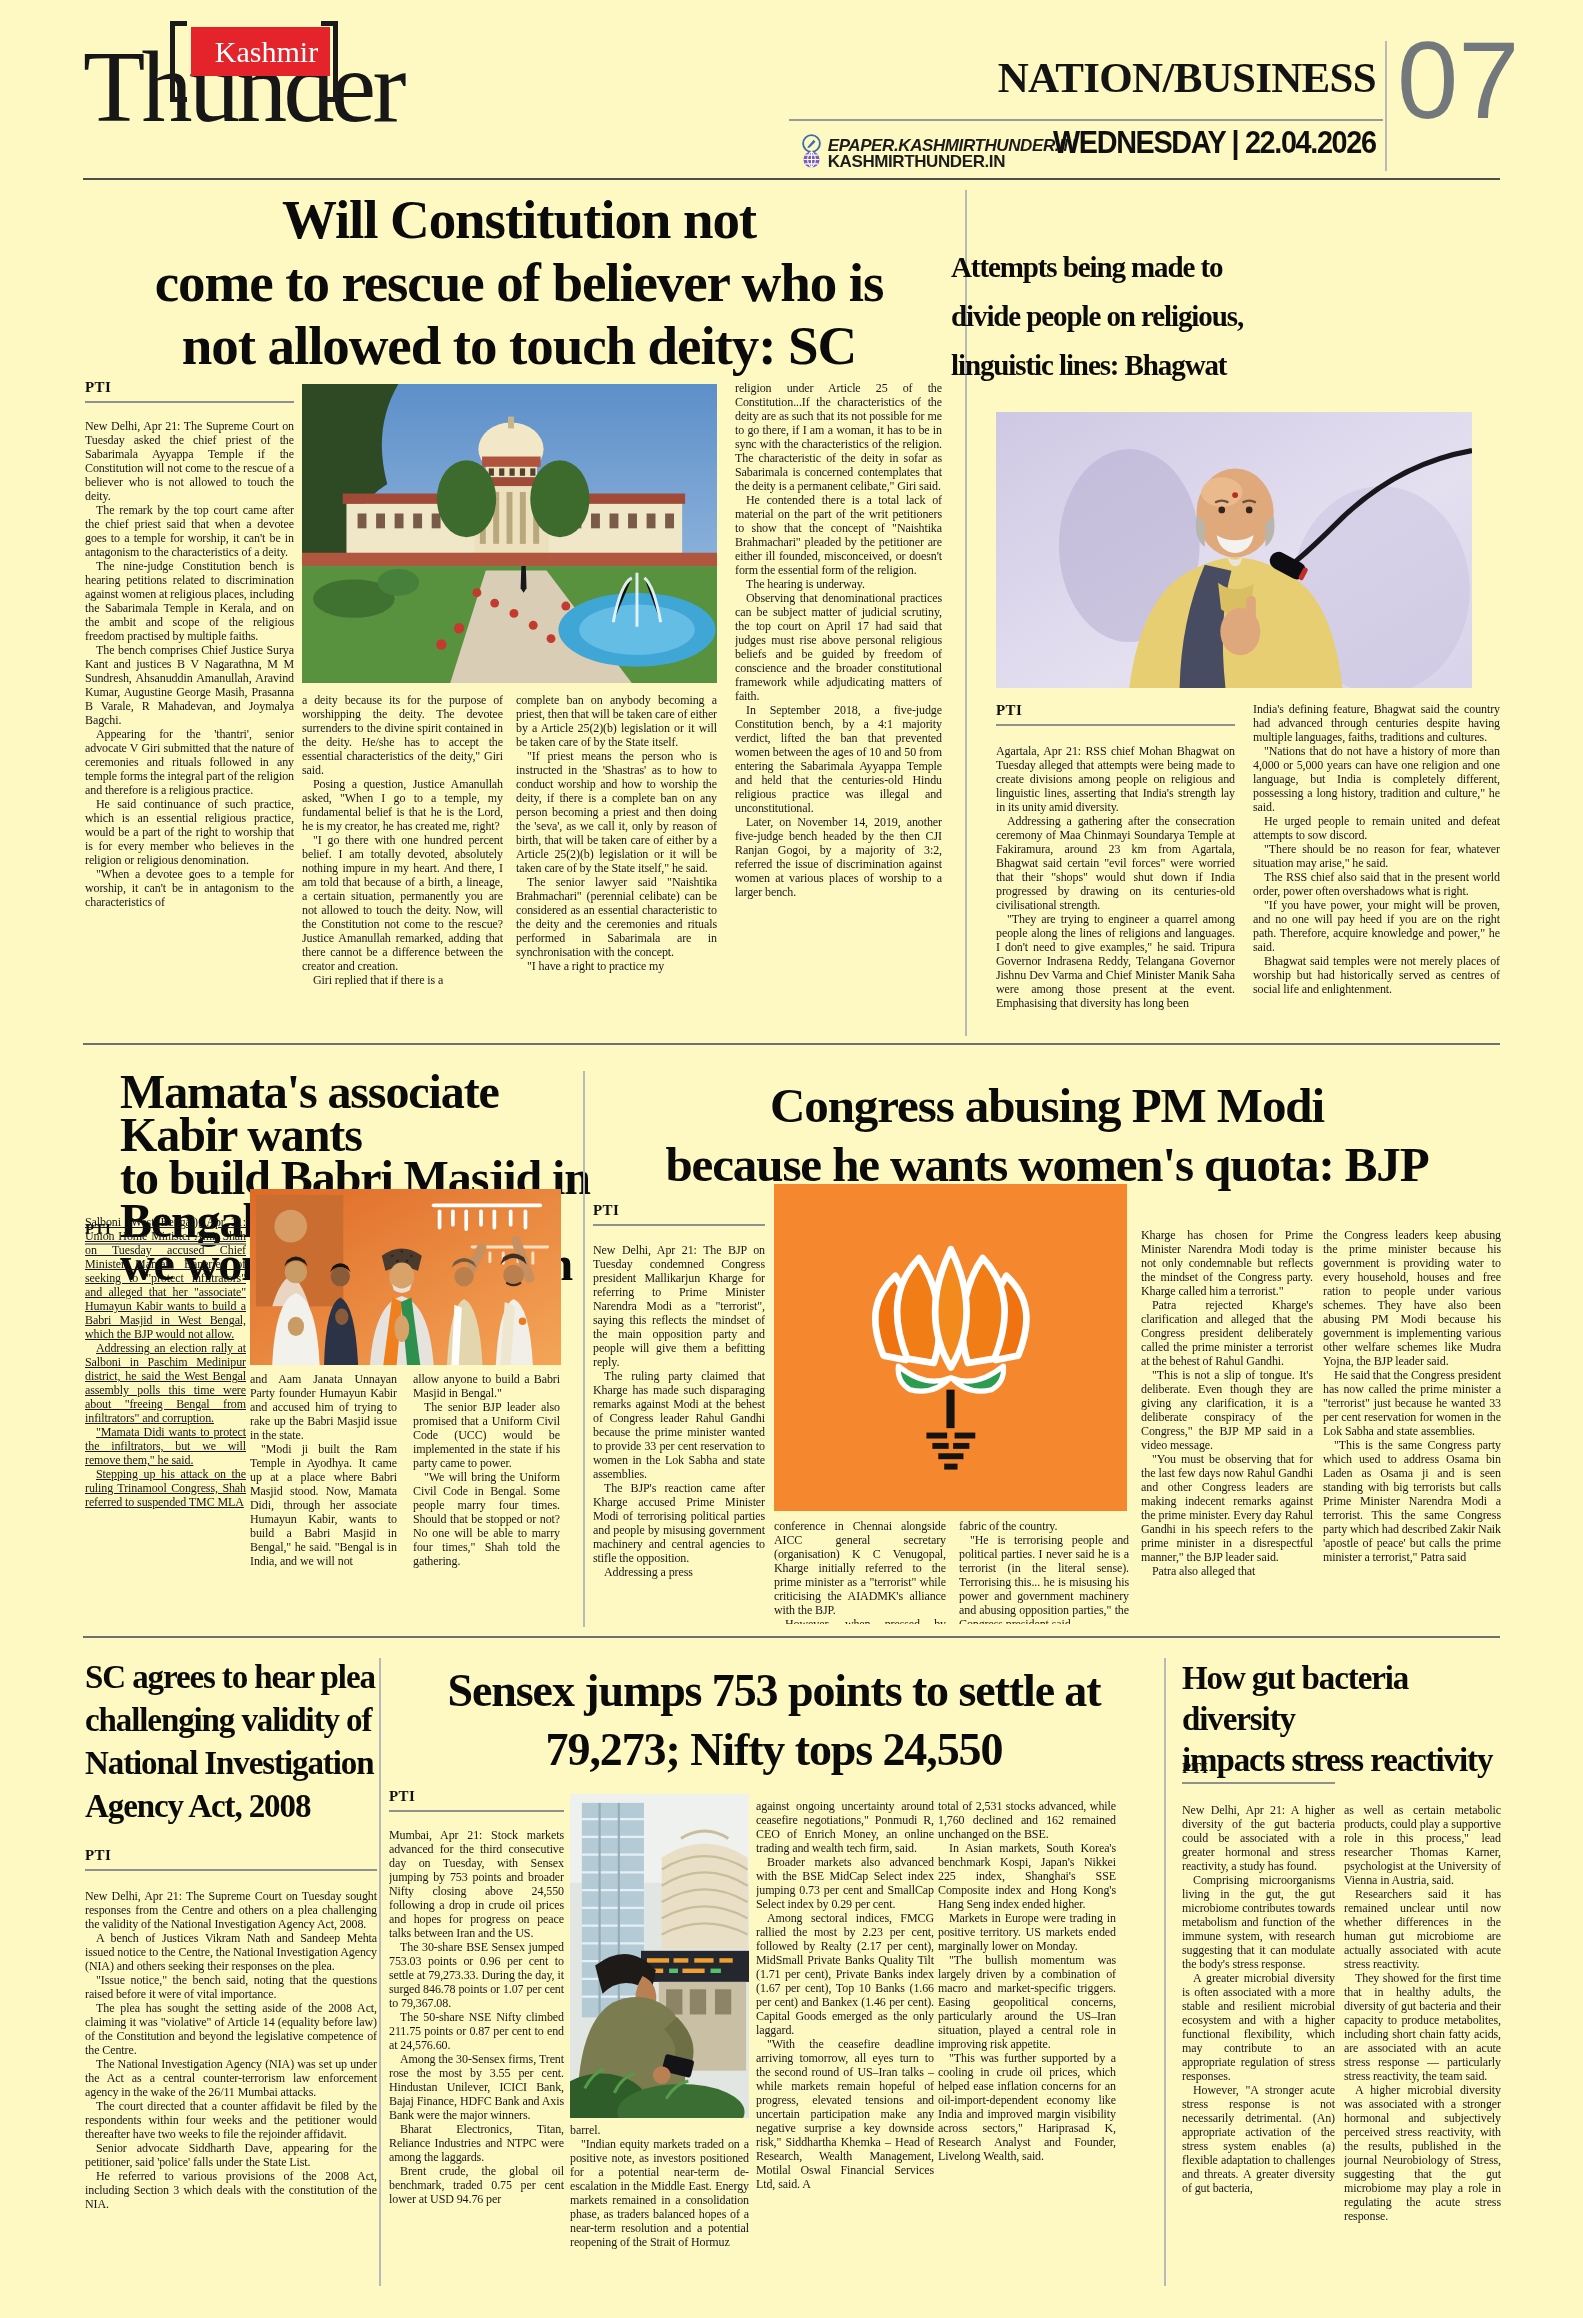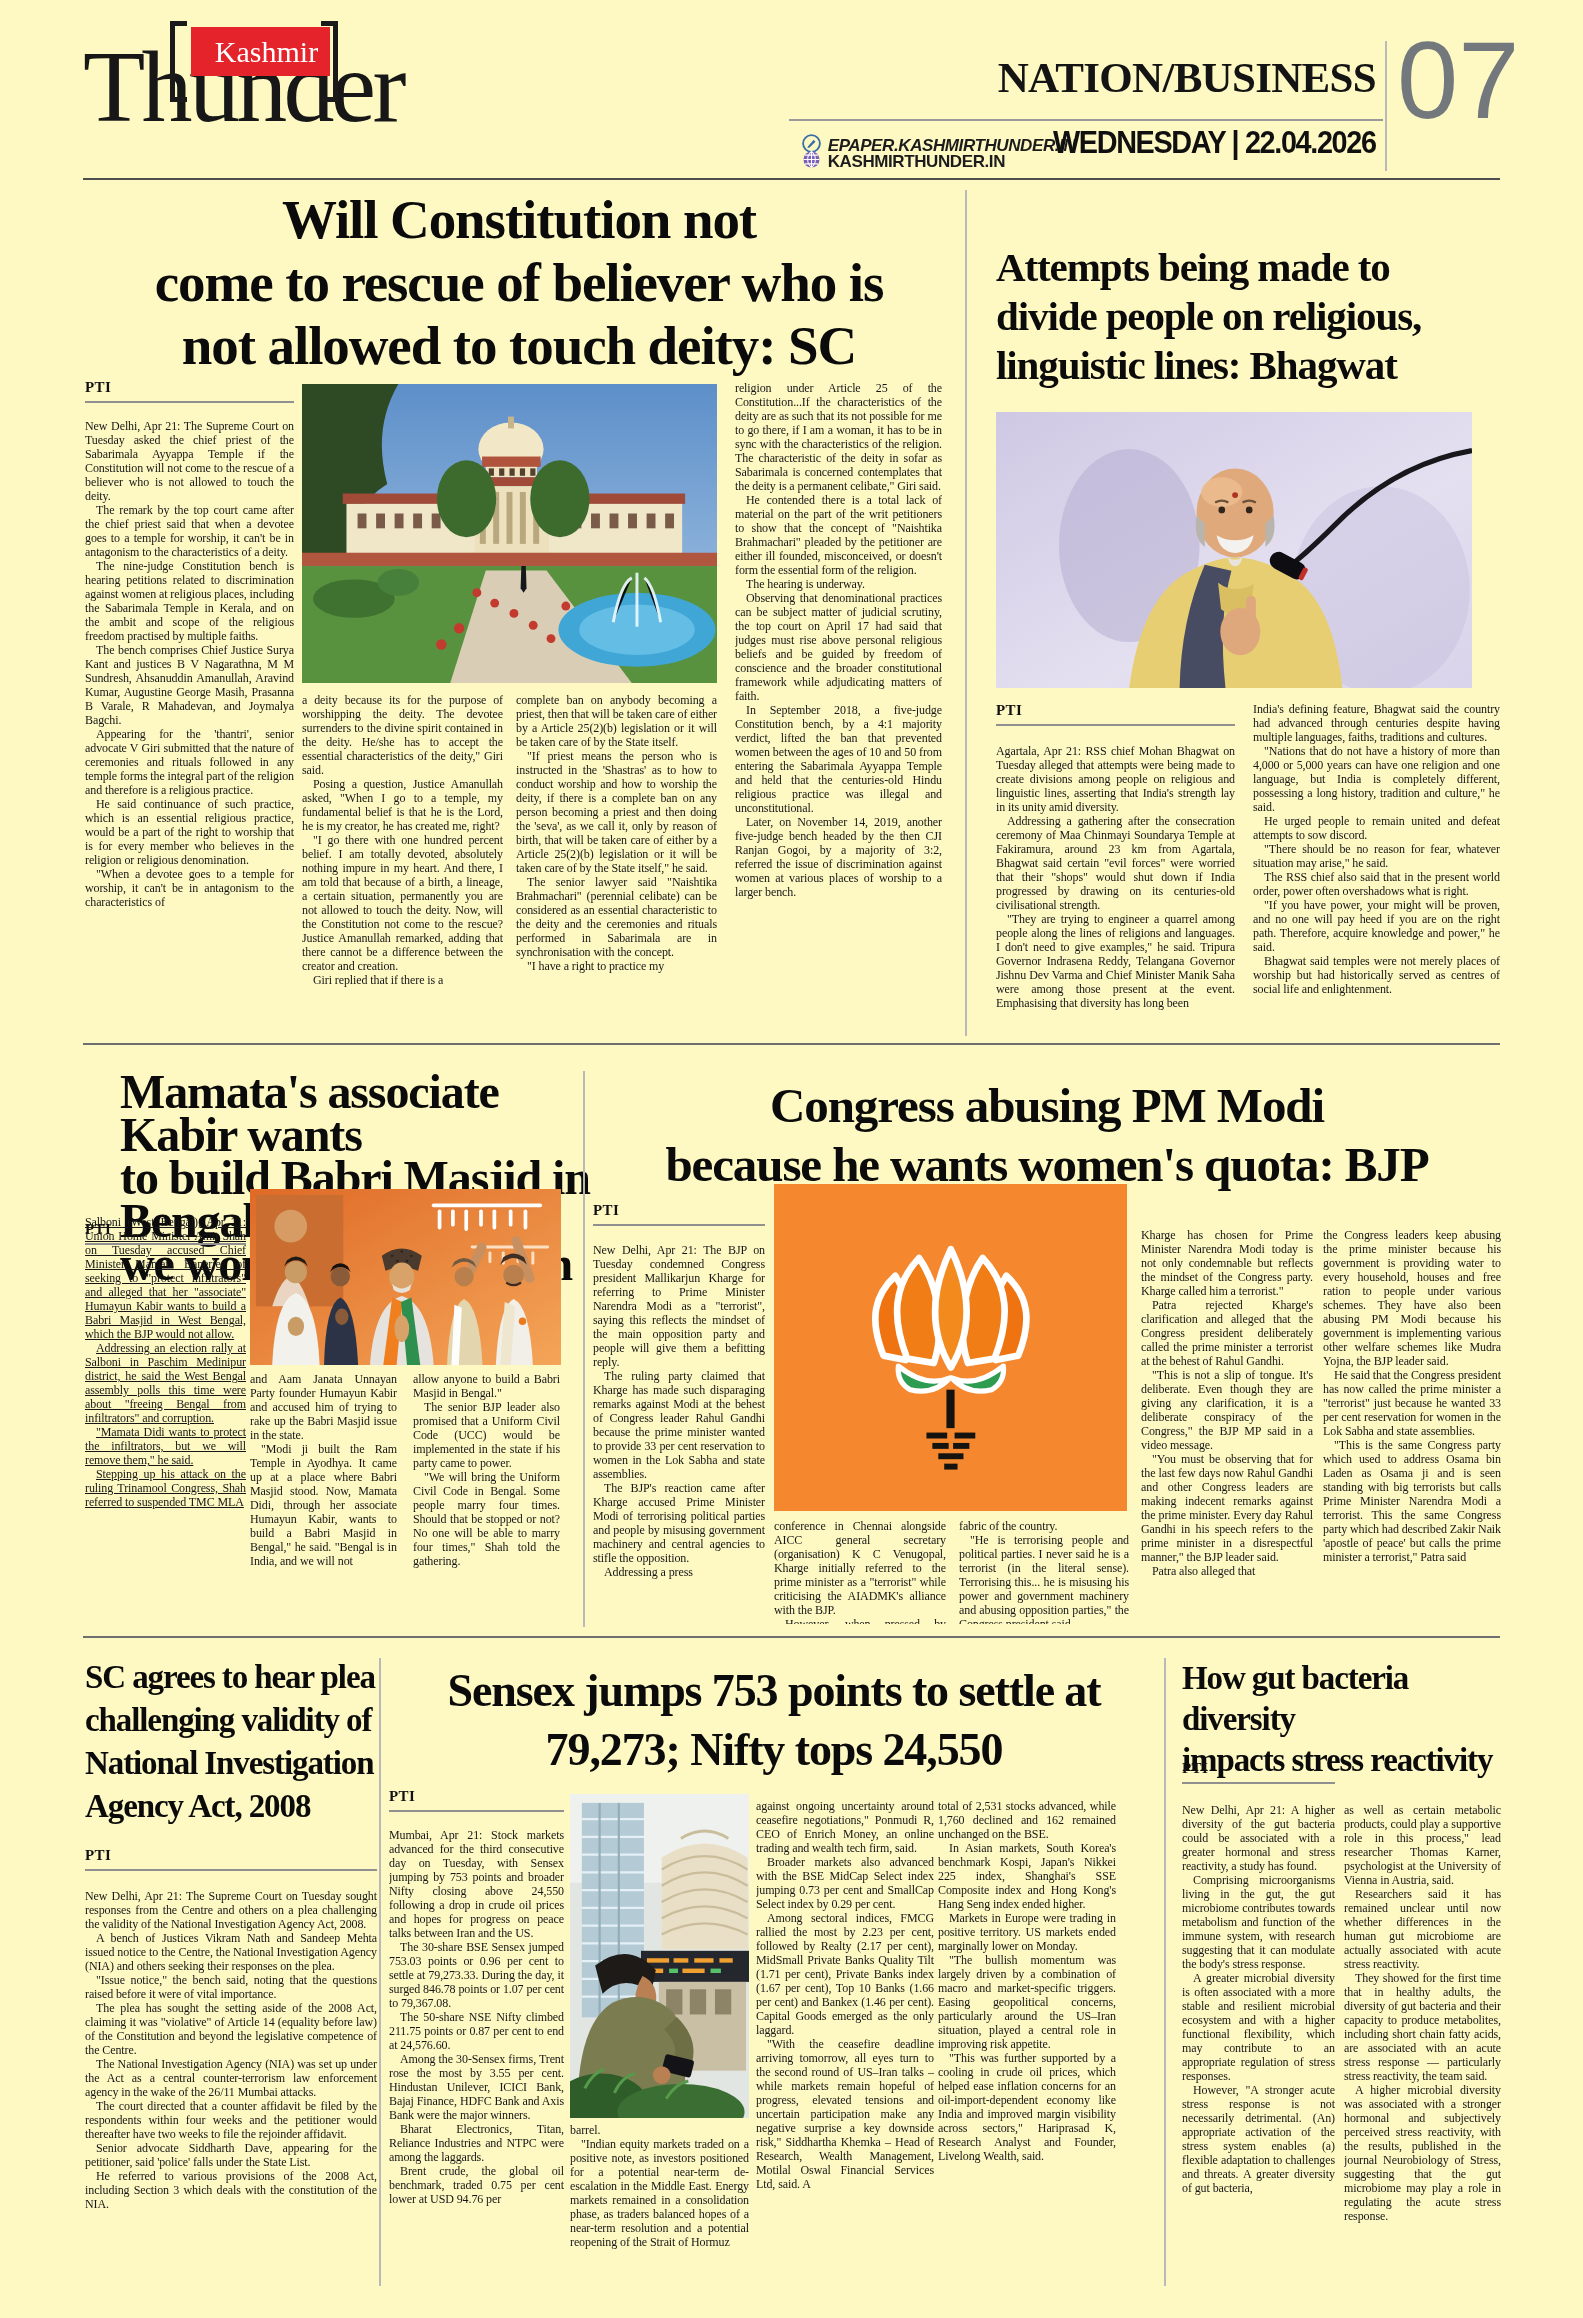--- a/index.html
+++ b/index.html
@@ -203,21 +203,21 @@
       <p>religion under Article 25 of the Constitution...If the characteristics of the deity are as such that its not possible for me to go there, if I am a woman, it has to be in sync with the characteristics of the religion. The characteristic of the deity in sofar as Sabarimala is concerned contemplates that the deity is a permanent celibate," Giri said.</p>
       <p>He contended there is a total lack of material on the part of the writ petitioners to show that the concept of "Naishtika Brahmachari" pleaded by the petitioner are either ill founded, misconceived, or doesn't form the essential form of the religion.</p>
       <p>The hearing is underway.</p>
       <p>Observing that denominational practices can be subject matter of judicial scrutiny, the top court on April 17 had said that judges must rise above personal religious beliefs and be guided by freedom of conscience and the broader constitutional framework while adjudicating matters of faith.</p>
       <p>In September 2018, a five-judge Constitution bench, by a 4:1 majority verdict, lifted the ban that prevented women between the ages of 10 and 50 from entering the Sabarimala Ayyappa Temple and held that the centuries-old Hindu religious practice was illegal and unconstitutional.</p>
       <p>Later, on November 14, 2019, another five-judge bench headed by the then CJI Ranjan Gogoi, by a majority of 3:2, referred the issue of discrimination against women at various places of worship to a larger bench.</p>
     </div>
 
   <div class="vrule" style="left:965px;top:190px;height:846px;"></div>
 
-  <div class="hl" style="left:996px;top:243px;width:504px;font-size:41px;line-height:49px;">
+  <div class="hl" style="left:951px;top:243px;width:504px;font-size:29px;line-height:49px;">
       <p>Attempts being made to</p>
       <p>divide people on religious,</p>
       <p>linguistic lines: Bhagwat</p>
     </div>
 
   <div class="photo" style="left:996px;top:412px;width:476px;height:276px;">
     <svg viewBox="0 0 643 372" preserveAspectRatio="none">
       <defs>
         <linearGradient id="lav" x1="0" y1="0" x2="1" y2="1">
           <stop offset="0" stop-color="#cfc8e4"></stop>

